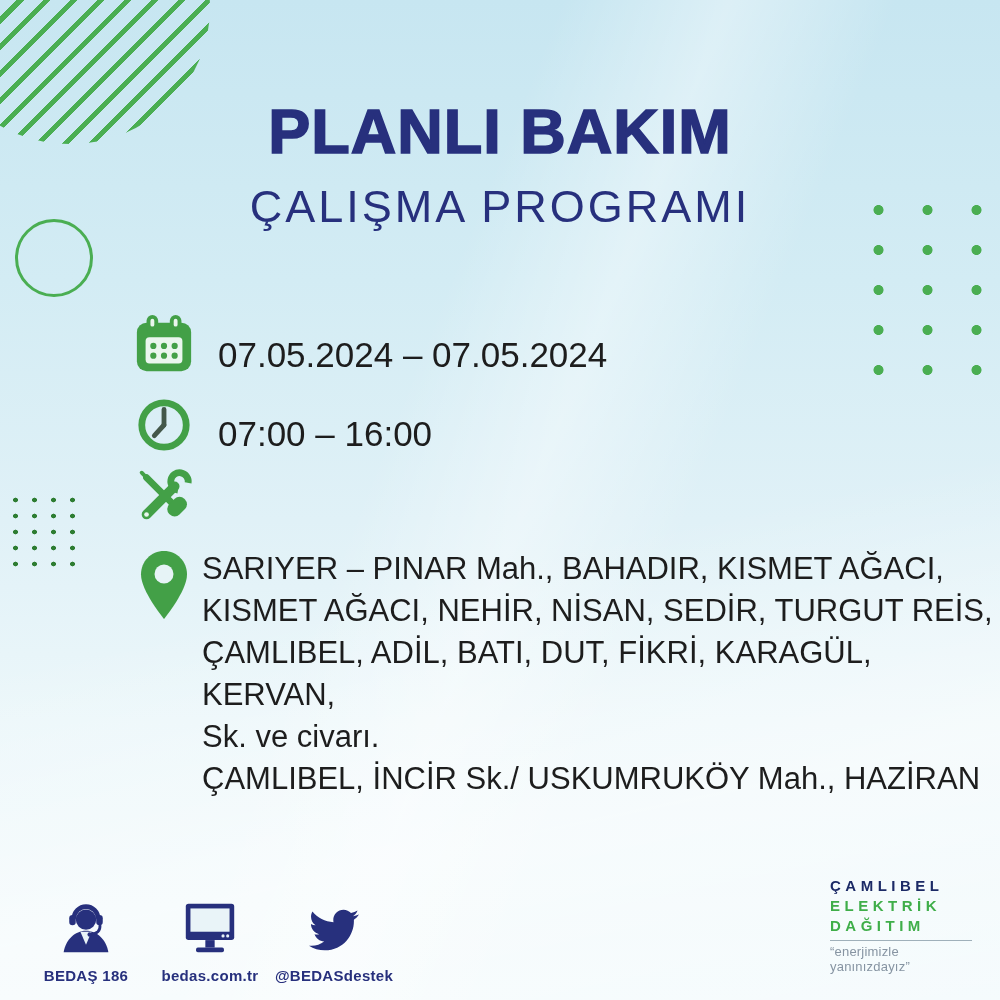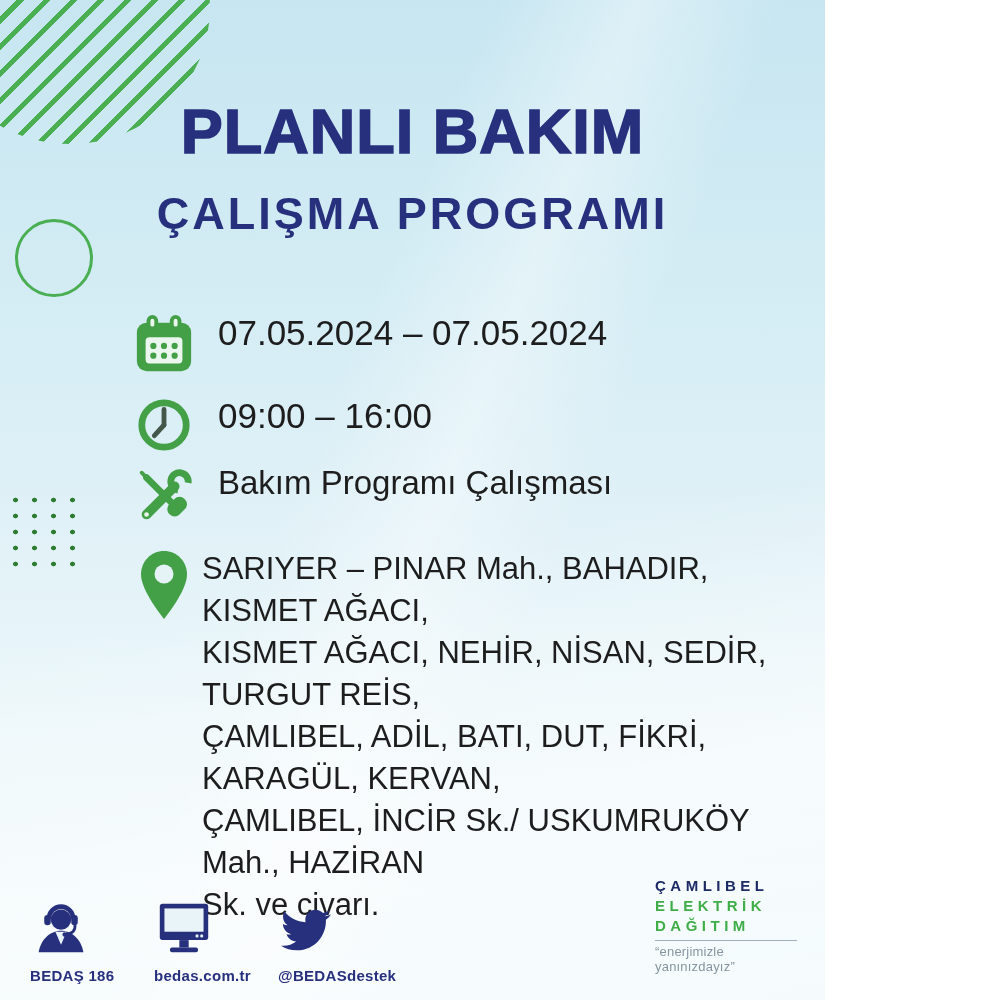--- a/index.html
+++ b/index.html
@@ -1,21 +1,21 @@
 <!DOCTYPE html>
 <html style="--navy: #27307d; --green: #43a047; --green-soft: #4aae52; --green-dark: #2e7d32; --ink: #1d1d1d; --logo-navy: #1c2a66; --logo-green: #3fae49; --tagline-gray: #8694a2;"><head>
 <meta charset="utf-8">
 <style>
   html,body{margin:0;padding:0;}
   body{
     width:1000px;height:1000px;overflow:hidden;
     font-family:"Liberation Sans","DejaVu Sans",sans-serif;
   }
   .canvas{
-    position:relative;width:825px;height:1000px;overflow:hidden;
+    position:relative;width:1000px;height:1000px;overflow:hidden;
     background:
       linear-gradient(112deg, rgba(255,255,255,0) 40%, rgba(255,255,255,.38) 52%, rgba(255,255,255,0) 64%),
       linear-gradient(168deg, rgba(255,255,255,0) 55%, rgba(255,255,255,.5) 78%, rgba(255,255,255,.25) 100%),
       linear-gradient(180deg,#c7e6f1 0%,#d3ecf4 28%,#e0f1f7 52%,#ecf7fa 72%,#f2fafc 100%);
   }
   
   .stripes-blob{
     position:absolute;left:-70px;top:-128px;width:280px;height:272px;border-radius:50%;
     background:repeating-linear-gradient(135deg,var(--green-soft,#4aae52) 0 5px,transparent 5px 19px);
   }
@@ -33,35 +33,35 @@
     background-image:radial-gradient(circle,var(--green-dark,#2e7d32) 2.1px,transparent 2.7px);
     background-size:19px 16px;
   }
   
   .title-wrap{position:absolute;top:98px;left:0;width:100%;text-align:center;color:var(--navy,#27307d);}
   .title-line1{
     font-size:63px;font-weight:800;letter-spacing:1px;line-height:1.05;margin:0;
     -webkit-text-stroke:1.6px var(--navy,#27307d);
   }
   .title-line2{
-    font-size:45px;font-weight:700;letter-spacing:3px;line-height:1.1;margin:25px 0 0 0;
-  }
-  
-  .detail-row{position:absolute;left:128px;display:flex;align-items:flex-start;color:var(--ink,#1d1d1d);}
+    font-size:45px;font-weight:400;letter-spacing:3px;line-height:1.1;margin:18px 0 0 0;
+  }
+  
+  .detail-row{position:absolute;left:128px;display:flex;align-items:flex-end;color:var(--ink,#1d1d1d);}
   .icon-cell{width:72px;min-width:72px;display:flex;justify-content:center;}
   .row-date{top:313px;}
   .row-time{top:396px;}
   .row-work{top:464px;}
   .row-location{top:548px;align-items:flex-start;}
   .detail-text{font-size:35px;margin-left:18px;white-space:nowrap;}
   .row-work .detail-text{font-size:33px;}
   .address{margin-left:2px;font-size:31px;line-height:42px;}
   
   .footer-contacts{position:absolute;left:30px;bottom:16px;display:flex;gap:12px;}
-  .contact{display:flex;flex-direction:column;align-items:flex-start;width:112px;}
+  .contact{display:flex;flex-direction:column;align-items:center;width:112px;}
   .contact .c-icon{height:56px;display:flex;align-items:flex-end;justify-content:center;}
   .contact .c-label{
     margin-top:12px;font-size:15px;font-weight:700;letter-spacing:.3px;color:var(--navy,#27307d);
   }
   .logo{position:absolute;right:22px;bottom:26px;width:148px;}
   .logo-line{font-weight:700;font-size:15px;letter-spacing:4.5px;line-height:20px;white-space:nowrap;}
   .logo-line.l1{color:var(--logo-navy,#1c2a66);}
   .logo-line.l2,.logo-line.l3{color:var(--logo-green,#3fae49);}
   .logo-rule{height:1px;background:#9fb0ba;margin:4px 0 3px 0;width:142px;}
   .logo-tagline{font-size:13px;color:var(--tagline-gray,#8694a2);letter-spacing:.2px;}
@@ -107,52 +107,51 @@
   <div class="detail-row row-time">
     <span class="icon-cell">
       <svg width="58" height="58" viewBox="0 0 60 60">
         <circle cx="30" cy="30" r="23" fill="none" stroke="var(--green,#43a047)" stroke-width="7"></circle>
         <g stroke="#44584a" stroke-width="5" stroke-linecap="round">
           <line x1="30" y1="30" x2="30" y2="14"></line>
           <line x1="30" y1="30" x2="20" y2="41"></line>
         </g>
       </svg>
     </span>
-    <span class="detail-text">09:00 – 16:00</span>
+    <span class="detail-text">07:00 – 16:00</span>
   </div>
 
   <div class="detail-row row-work">
     <span class="icon-cell">
       <svg width="66" height="66" viewBox="0 0 68 68">
 
         <line x1="11" y1="9" x2="17" y2="15" stroke="var(--green,#43a047)" stroke-width="4" stroke-linecap="round"></line>
         <line x1="16" y1="14" x2="41" y2="39" stroke="var(--green,#43a047)" stroke-width="7" stroke-linecap="round"></line>
         <rect x="40" y="33" width="15" height="22" rx="7" transform="rotate(45 47.5 44)" fill="var(--green,#43a047)"></rect>
 
         <line x1="16" y1="52" x2="45" y2="23" stroke="var(--green,#43a047)" stroke-width="10" stroke-linecap="round"></line>
         <circle cx="16" cy="52" r="2.4" fill="#eaf6ee"></circle>
         <circle cx="50" cy="18" r="9" fill="none" stroke="var(--green,#43a047)" stroke-width="7" stroke-dasharray="42 15" transform="rotate(100 50 18)"></circle>
       </svg>
     </span>
-    <span class="detail-text">Bakım Programı Çalışması</span>
   </div>
 
   <div class="detail-row row-location">
     <span class="icon-cell">
       <svg width="54" height="76" viewBox="0 0 54 74">
         <path d="M27 2 C14 2 4 12.5 4 25.5 C4 42 27 70 27 70 C27 70 50 42 50 25.5 C50 12.5 40 2 27 2 Z" fill="var(--green,#43a047)"></path>
         <circle cx="27" cy="25" r="9.5" fill="#e6f3f6"></circle>
       </svg>
     </span>
     <div class="address">
       <div>SARIYER – PINAR Mah., BAHADIR, KISMET AĞACI,</div>
       <div>KISMET AĞACI, NEHİR, NİSAN, SEDİR, TURGUT REİS,</div>
       <div>ÇAMLIBEL, ADİL, BATI, DUT, FİKRİ, KARAGÜL, KERVAN,</div>
+      <div>Sk. ve civarı.</div>
       <div>ÇAMLIBEL, İNCİR Sk./ USKUMRUKÖY Mah., HAZİRAN</div>
-      <div>Sk. ve civarı.</div>
     </div>
   </div>
 
   <div class="footer-contacts">
 
     <div class="contact">
       <span class="c-icon">
         <svg width="62" height="54" viewBox="0 0 64 58">
           <circle cx="32" cy="20" r="11" fill="var(--navy,#27307d)"></circle>
           <path d="M32 32 C20 32 10 42 8 55 L56 55 C54 42 44 32 32 32 Z" fill="var(--navy,#27307d)"></path>

